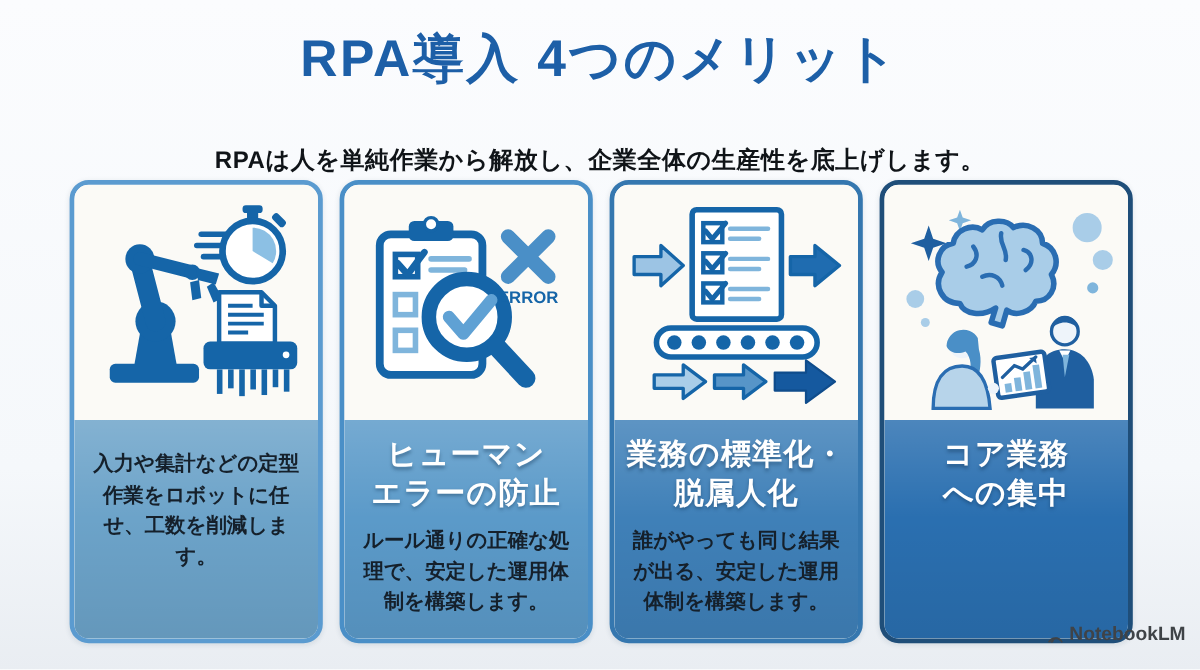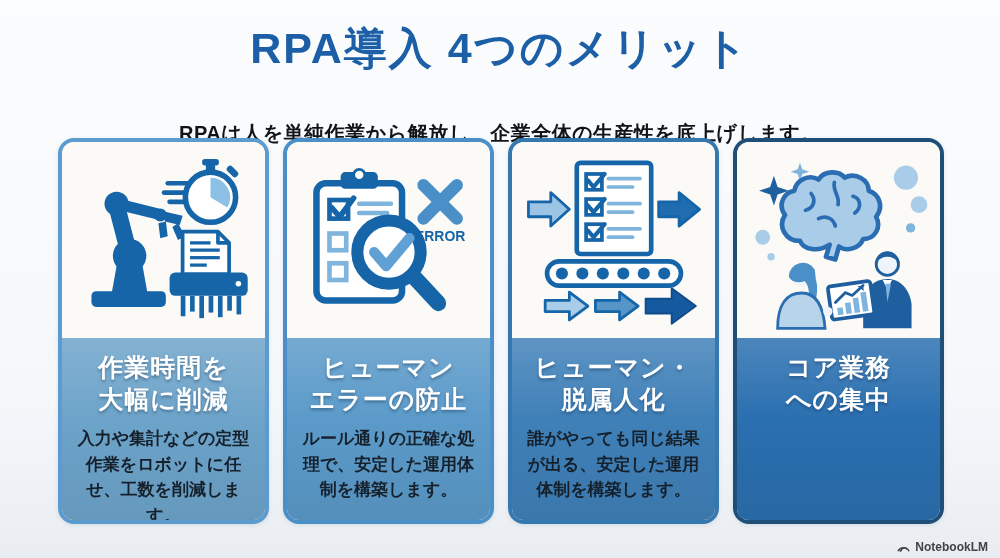--- a/index.html
+++ b/index.html
@@ -32,20 +32,21 @@
     display: grid; grid-template-columns: repeat(4, 211px); gap: 14px;
   }
   .card {
     width: 211px; height: 386px;
     border: 4px solid var(--border, #5b9bd0);
     border-radius: 16px;
     overflow: hidden;
     background: #fbfaf6;
     display: flex; flex-direction: column;
     box-shadow: 0 1px 4px rgba(40,70,100,0.12);
+    margin-top: 12px;
   }
   .icon-area {
     height: 196px; flex: none;
     display: flex; align-items: center; justify-content: center;
     background: #fbfaf6;
   }
   .icon-area svg { width: 186px; height: 180px; }
   .panel {
     flex: 1;
     background-color: var(--panel, #5b9ac9);
@@ -58,23 +59,23 @@
     color: #ffffff; letter-spacing: 1px;
     text-shadow: 0 2px 3px rgba(10, 40, 70, 0.4);
   }
   .card-body {
     margin-top: 11px;
     font-size: 17px; font-weight: 700; line-height: 1.5;
     color: #15202b;
     text-align: center;
   }
   .watermark {
-    position: absolute; right: 12px; bottom: 4px;
+    position: absolute; right: 12px; bottom: 20px;
     display: flex; align-items: flex-end; gap: 4px;
-    font-size: 12px; font-weight: 600; color: #3f4347;
+    font-size: 16px; font-weight: 600; color: #3f4347;
   }
   .watermark svg { width: 15px; height: 13px; display: block; }
 </style>
 </head>
 <body>
 
 <div class="canvas">
 
   <h1 class="page-title">RPA導入 4つのメリット</h1>
   <p class="page-subtitle">RPAは人を単純作業から解放し、企業全体の生産性を底上げします。</p>
@@ -124,21 +125,20 @@
             <rect x="128" y="155" width="5" height="17" fill="#1565a8"></rect>
             <rect x="138" y="155" width="5" height="24" fill="#1565a8"></rect>
             <rect x="148" y="155" width="5" height="18" fill="#1565a8"></rect>
             <rect x="158" y="155" width="5" height="23" fill="#1565a8"></rect>
             <rect x="168" y="155" width="5" height="16" fill="#1565a8"></rect>
             <rect x="178" y="155" width="5" height="20" fill="#1565a8"></rect>
           </g>
         </svg>
       </div>
       <div class="panel">
-        <h2 class="card-heading"><span>作業時間を</span><br><span>大幅に削減</span></h2>
         <p class="card-body">入力や集計などの定型作業をロボットに任せ、工数を削減します。</p>
       </div>
     </section>
 
     <section class="card" style="--panel: #5b9ac9; --border: #4a8fc7;">
       <div class="icon-area">
         <svg viewBox="0 0 200 190" xmlns="http://www.w3.org/2000/svg">
           <g>
             <rect x="22" y="34" width="92" height="126" rx="10" fill="#ffffff" stroke="#1565a8" stroke-width="7"></rect>
             <rect x="48" y="22" width="40" height="18" rx="5" fill="#1565a8"></rect>
@@ -197,21 +197,21 @@
           <g>
             <polygon points="8,54 32,54 32,44 52,62 32,80 32,70 8,70" fill="#9cc4e4" stroke="#1565a8" stroke-width="3" stroke-linejoin="round"></polygon>
             <polygon points="148,54 170,54 170,44 192,62 170,80 170,70 148,70" fill="#1f6cb0" stroke="#1565a8" stroke-width="3" stroke-linejoin="round"></polygon>
             <polygon points="26,160 52,160 52,151 72,166 52,181 52,172 26,172" fill="#a9cde8" stroke="#1565a8" stroke-width="3" stroke-linejoin="round"></polygon>
             <polygon points="80,160 106,160 106,151 126,166 106,181 106,172 80,172" fill="#5795c8" stroke="#1565a8" stroke-width="3" stroke-linejoin="round"></polygon>
             <polygon points="134,158 162,158 162,147 188,166 162,185 162,174 134,174" fill="#15599f" stroke="#0f4c8c" stroke-width="2" stroke-linejoin="round"></polygon>
           </g>
         </svg>
       </div>
       <div class="panel">
-        <h2 class="card-heading"><span>ヒューマン・</span><br><span>脱属人化</span></h2>
+        <h2 class="card-heading"><span>業務の標準化・</span><br><span>脱属人化</span></h2>
         <p class="card-body">誰がやっても同じ結果が出る、安定した運用体制を構築します。</p>
       </div>
     </section>
 
     <section class="card" style="--panel: #2a6fb0; --border: #1f4e79;">
       <div class="icon-area">
         <svg viewBox="0 0 200 190" xmlns="http://www.w3.org/2000/svg">
           <g>
             <path d="M30 26 L34 38 L46 42 L34 46 L30 58 L26 46 L14 42 L26 38 Z" fill="#1f5fa0"></path>
             <path d="M58 12 L60.5 19 L68 21.5 L60.5 24 L58 31 L55.5 24 L48 21.5 L55.5 19 Z" fill="#7fb5dc"></path>

